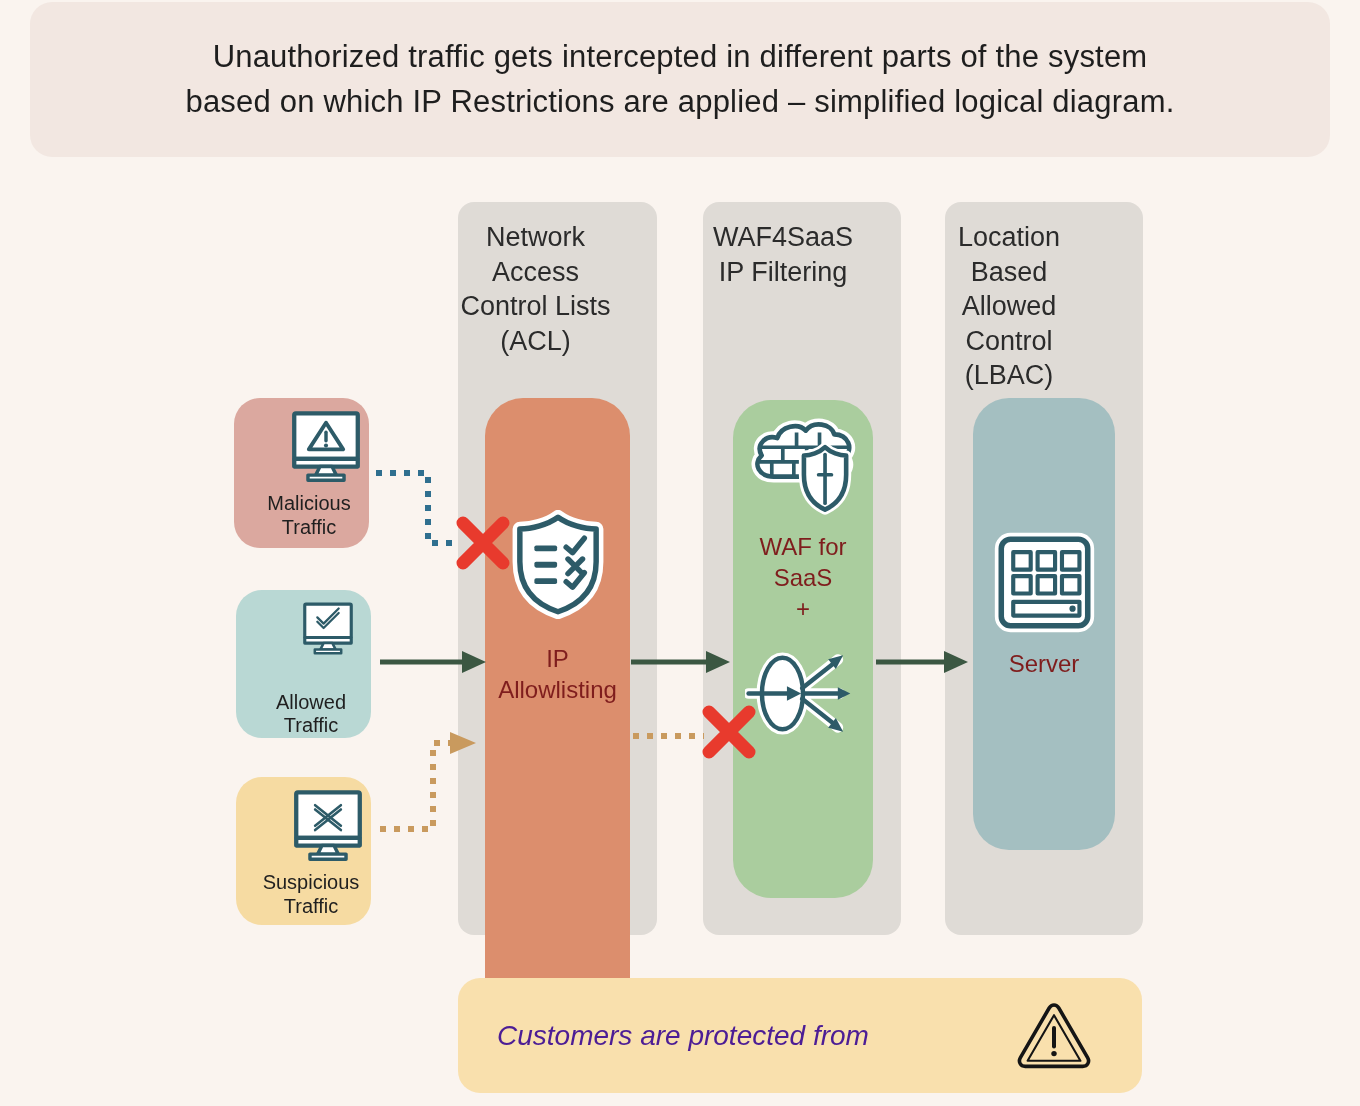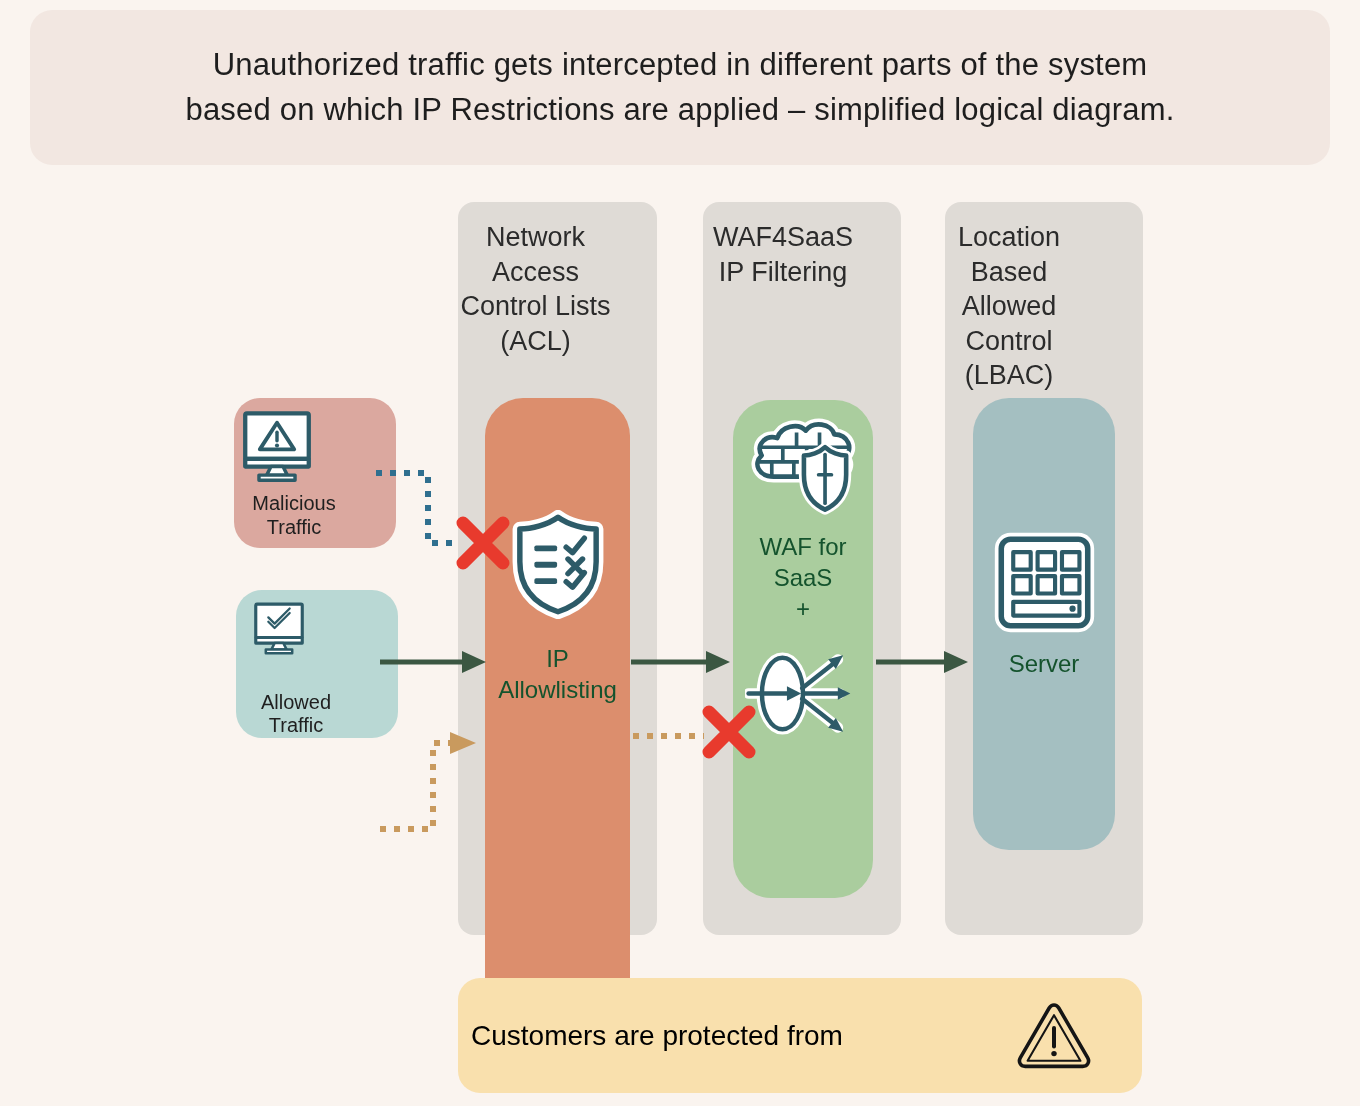--- a/index.html
+++ b/index.html
@@ -1,33 +1,33 @@
 <!DOCTYPE html>
 <html style="--page_bg: #faf4ef; --banner_bg: #f2e7e1; --col_bg: #dfdbd6; --acl_bg: #dc8e6d; --waf_bg: #aacd9e; --lbac_bg: #a4bfc1; --malicious_bg: #dba89f; --allowed_bg: #b9d8d4; --suspicious_bg: #f6dba2; --footer_bg: #f9e0ad; --icon: #2d5b68; --arrow_green: #3b5742; --dot_blue: #2f6f8f; --dot_tan: #c99a5e; --red_x: #e83a2d; --text: #1e1e1e;"><head>
 <meta charset="utf-8">
 <style>
   html,body{margin:0;padding:0;}
   body{font-family:"Liberation Sans", sans-serif; background:var(--page_bg,#faf4ef);}
   .canvas{position:relative;width:1360px;height:1106px;background:var(--page_bg,#faf4ef);overflow:hidden;}
   .abs{position:absolute;}
   .banner{border-radius:22px;}
-  .header-banner{left:30px;top:10px;width:1300px;height:155px;background:var(--banner_bg);
+  .header-banner{left:30px;top:2px;width:1300px;height:155px;background:var(--banner_bg);
     display:flex;flex-direction:column;justify-content:center;align-items:center;
     font-size:31px;color:var(--text);line-height:1.42;text-align:center;letter-spacing:.2px;}
   .column{top:202px;height:733px;background:var(--col_bg);border-radius:16px;}
   .col-title{width:100%;padding-top:18px;text-align:center;font-size:27px;line-height:1.28;color:#2b2b2b;
     display:flex;justify-content:flex-start;}
   .col-title > div{max-width:var(--tw,150px);}
   .node{border-radius:38px;display:flex;flex-direction:column;align-items:center;color:#1d1d1d;}
-  .node-label{font-size:24px;line-height:1.3;text-align:center;color:#14532d;}
-  .source{width:162px;height:150px;border-radius:26px;display:flex;flex-direction:column;align-items:flex-start;padding-top:11px;box-sizing:border-box;}
+  .node-label{font-size:24px;line-height:1.3;text-align:center;color:#7f1d1d;}
+  .source{width:135px;height:150px;border-radius:26px;display:flex;flex-direction:column;align-items:flex-end;padding-top:11px;box-sizing:border-box;}
   .source-label{font-size:20px;line-height:1.18;text-align:center;color:#1f1f1f;margin-top:4px;max-width:120px;}
   .footer-banner{left:458px;top:978px;width:684px;height:115px;background:var(--footer_bg);
     display:flex;align-items:center;}
-  .footer-text{margin-left:13px;font-size:28px;line-height:1.4;color:#000000;flex:1;}
+  .footer-text{margin-left:39px;font-size:28px;line-height:1.4;color:#4c1d95;flex:1;font-style:italic;}
   .ln{stroke:var(--icon);stroke-linecap:round;stroke-linejoin:round;fill:none;}
   .lnm{stroke:var(--icon);stroke-linejoin:miter;fill:none;}
   .fw{fill:#fff;}
   .ft{fill:var(--icon);}
   .glow{stroke:#fff;stroke-linecap:round;stroke-linejoin:round;}
   .dot-blue{stroke:var(--dot_blue);stroke-width:6;stroke-dasharray:6 8;fill:none;}
   .dot-tan{stroke:var(--dot_tan);stroke-width:6;stroke-dasharray:6 8;fill:none;}
   .head-tan{fill:var(--dot_tan);}
   .sol-green{stroke:var(--arrow_green);stroke-width:5;fill:none;}
   .head-green{fill:var(--arrow_green);}
@@ -145,20 +145,31 @@
       <rect x="13" y="5" width="74" height="53" rx="2" class="ln fw" stroke-width="5"></rect>
       <rect x="13" y="58" width="74" height="9" class="ln fw" stroke-width="5"></rect>
       <path d="M43 67 L57 67 L62 77 L38 77 Z" class="ln fw" stroke-width="4"></path>
       <rect x="29" y="77" width="42" height="6" class="ln fw" stroke-width="4"></rect>
       <path class="ln" d="M33 33 L43 43 L67 19" stroke-width="3.6"></path>
       <path class="ln" d="M33 26 L43 36 L67 12" stroke-width="3.6"></path>
     </svg>
     <div class="source-label">Allowed Traffic</div>
   </div>
 
+  <div class="abs source" style="left:236px;top:777px;background:var(--suspicious_bg);height:148px;">
+    <svg viewBox="0 0 100 92" width="86" height="79">
+      <rect x="13" y="5" width="74" height="53" rx="2" class="ln fw" stroke-width="5"></rect>
+      <rect x="13" y="58" width="74" height="9" class="ln fw" stroke-width="5"></rect>
+      <path d="M43 67 L57 67 L62 77 L38 77 Z" class="ln fw" stroke-width="4"></path>
+      <rect x="29" y="77" width="42" height="6" class="ln fw" stroke-width="4"></rect>
+      <path class="ln" d="M35 20 L65 44 M35 25 L65 49" stroke-width="3"></path>
+      <path class="ln" d="M65 20 L35 44 M65 25 L35 49" stroke-width="3"></path>
+    </svg>
+    <div class="source-label">Suspicious Traffic</div>
+  </div>
 
   <svg class="abs" style="left:0;top:0;pointer-events:none;" width="1360" height="1106" viewBox="0 0 1360 1106">
 
     <path class="dot-blue" d="M376 473 H428 V543 H458"></path>
     <path class="redx" d="M463 523 L503 563 M503 523 L463 563"></path>
 
     <path class="sol-green" d="M380 662 H464"></path>
     <polygon class="head-green" points="486,662 462,651 462,673"></polygon>
     <path class="sol-green" d="M631 662 H708"></path>
     <polygon class="head-green" points="730,662 706,651 706,673"></polygon>

